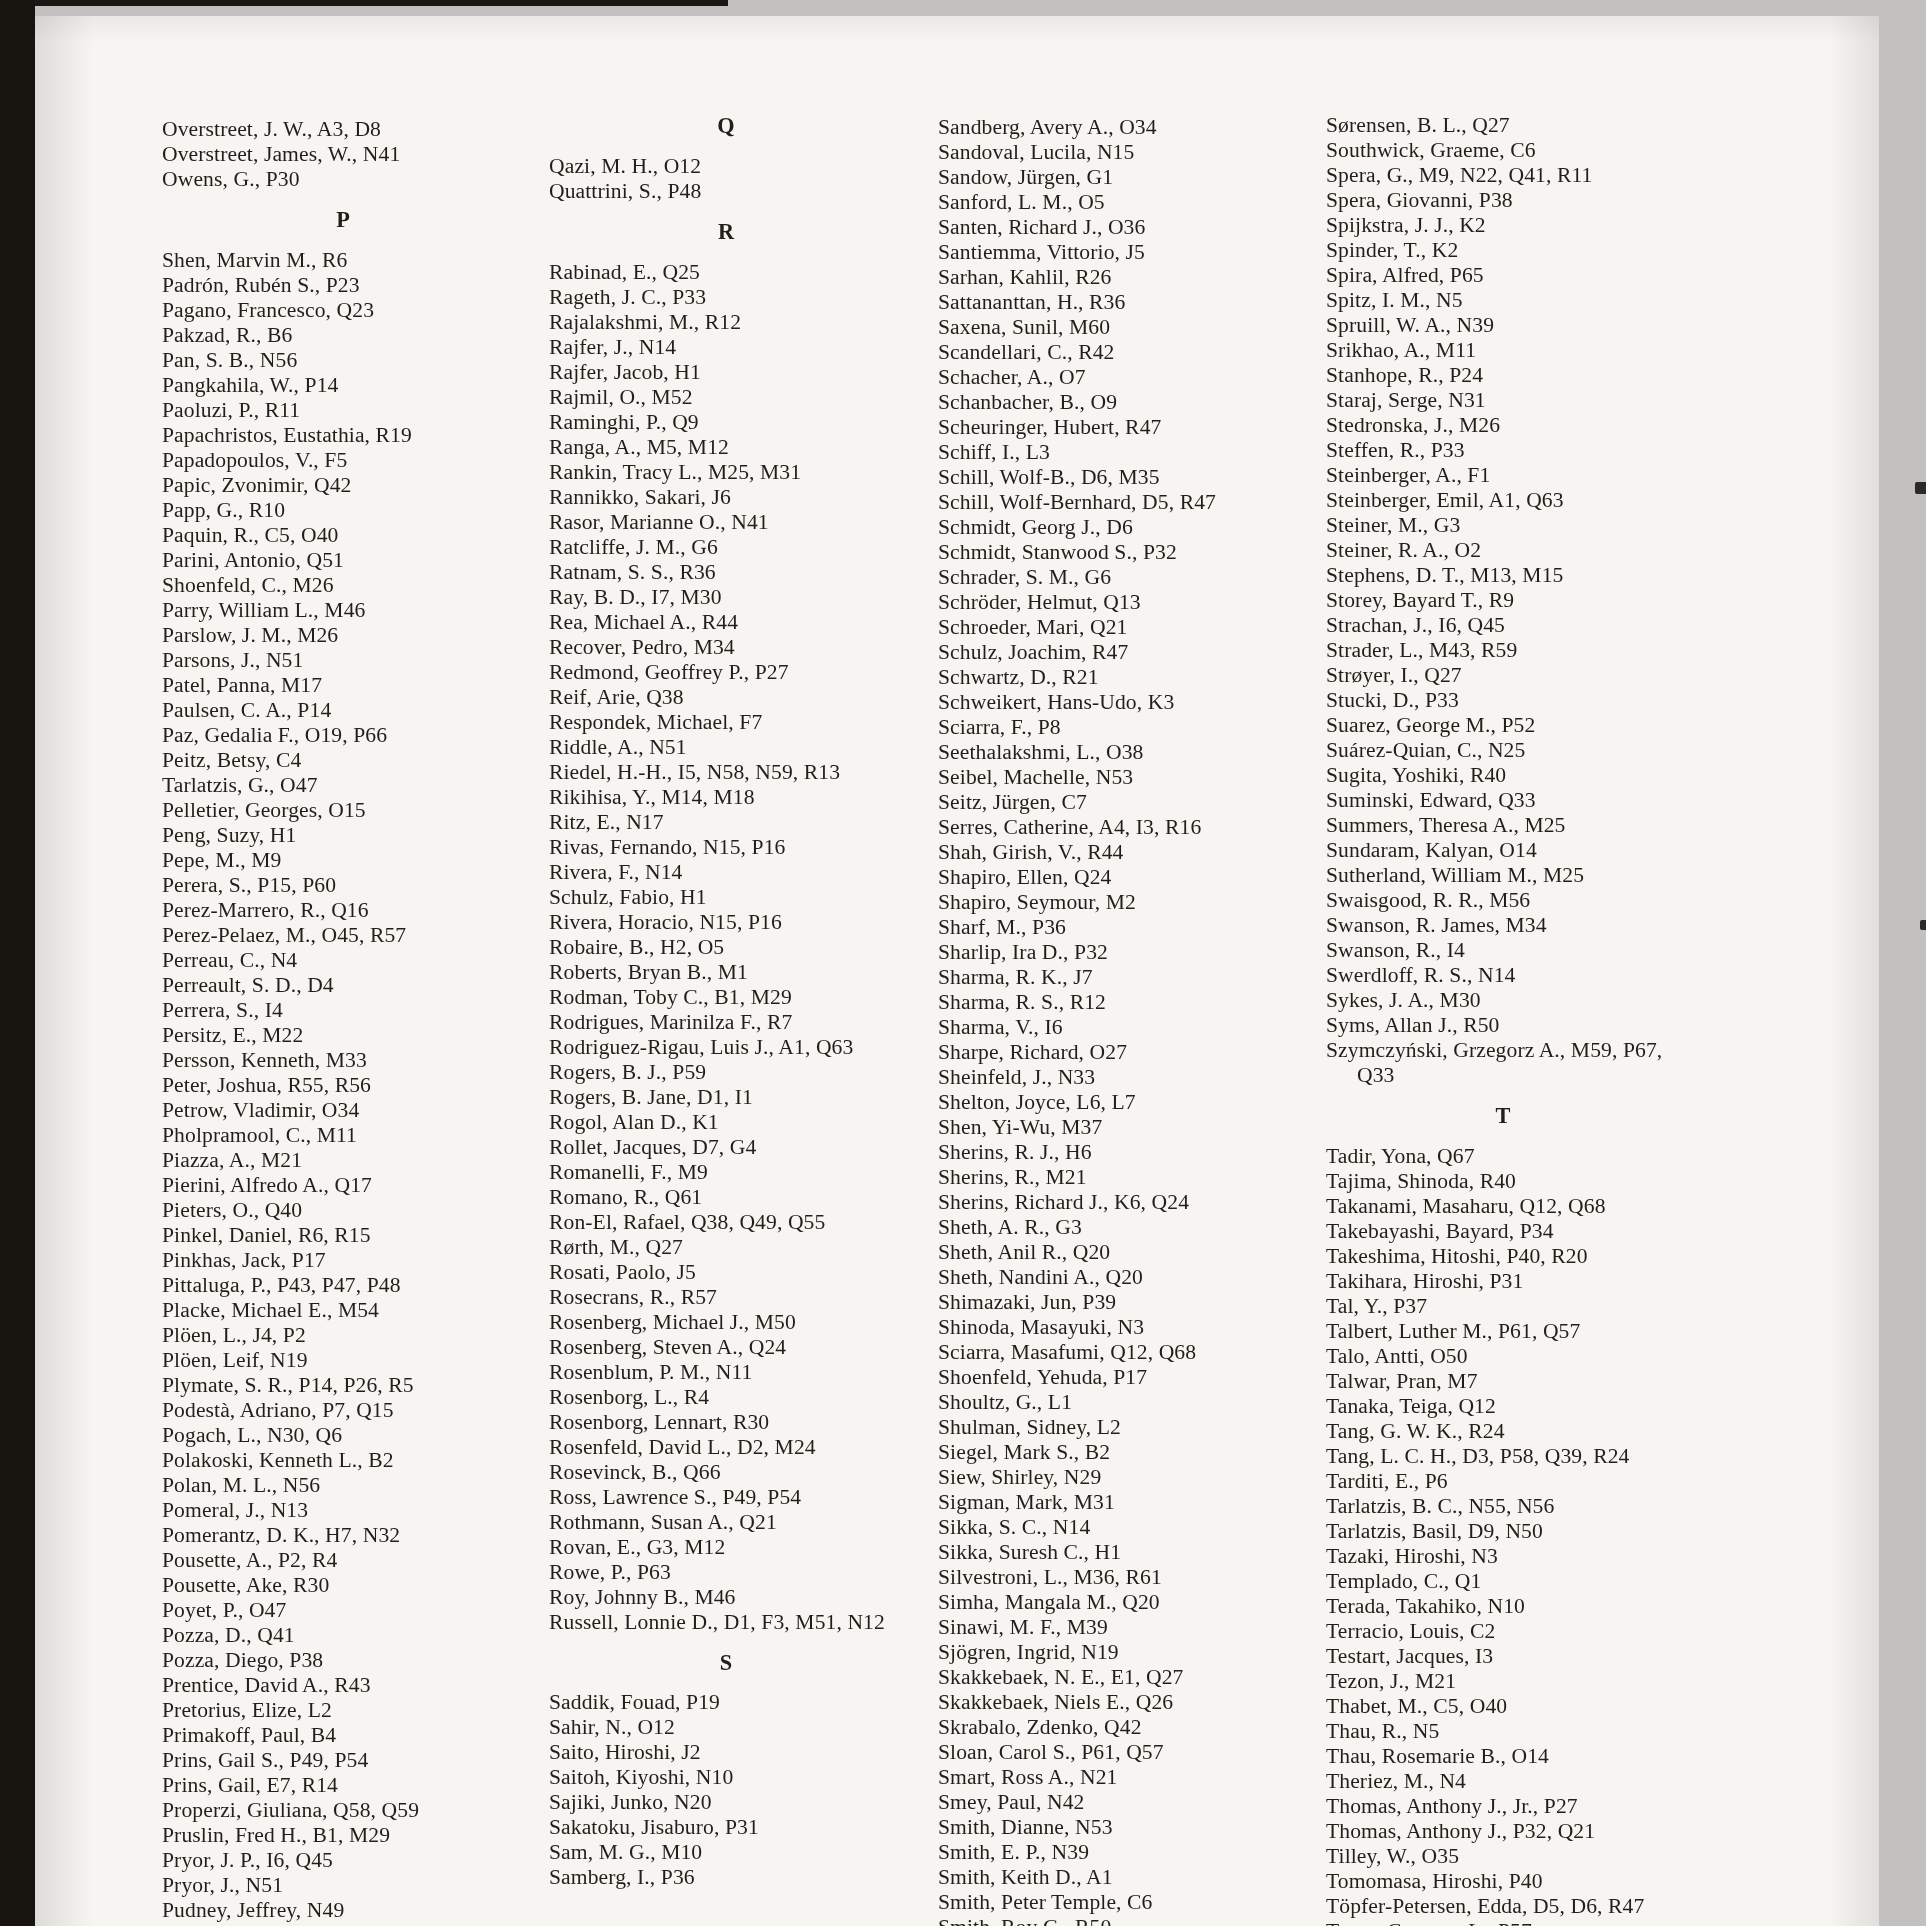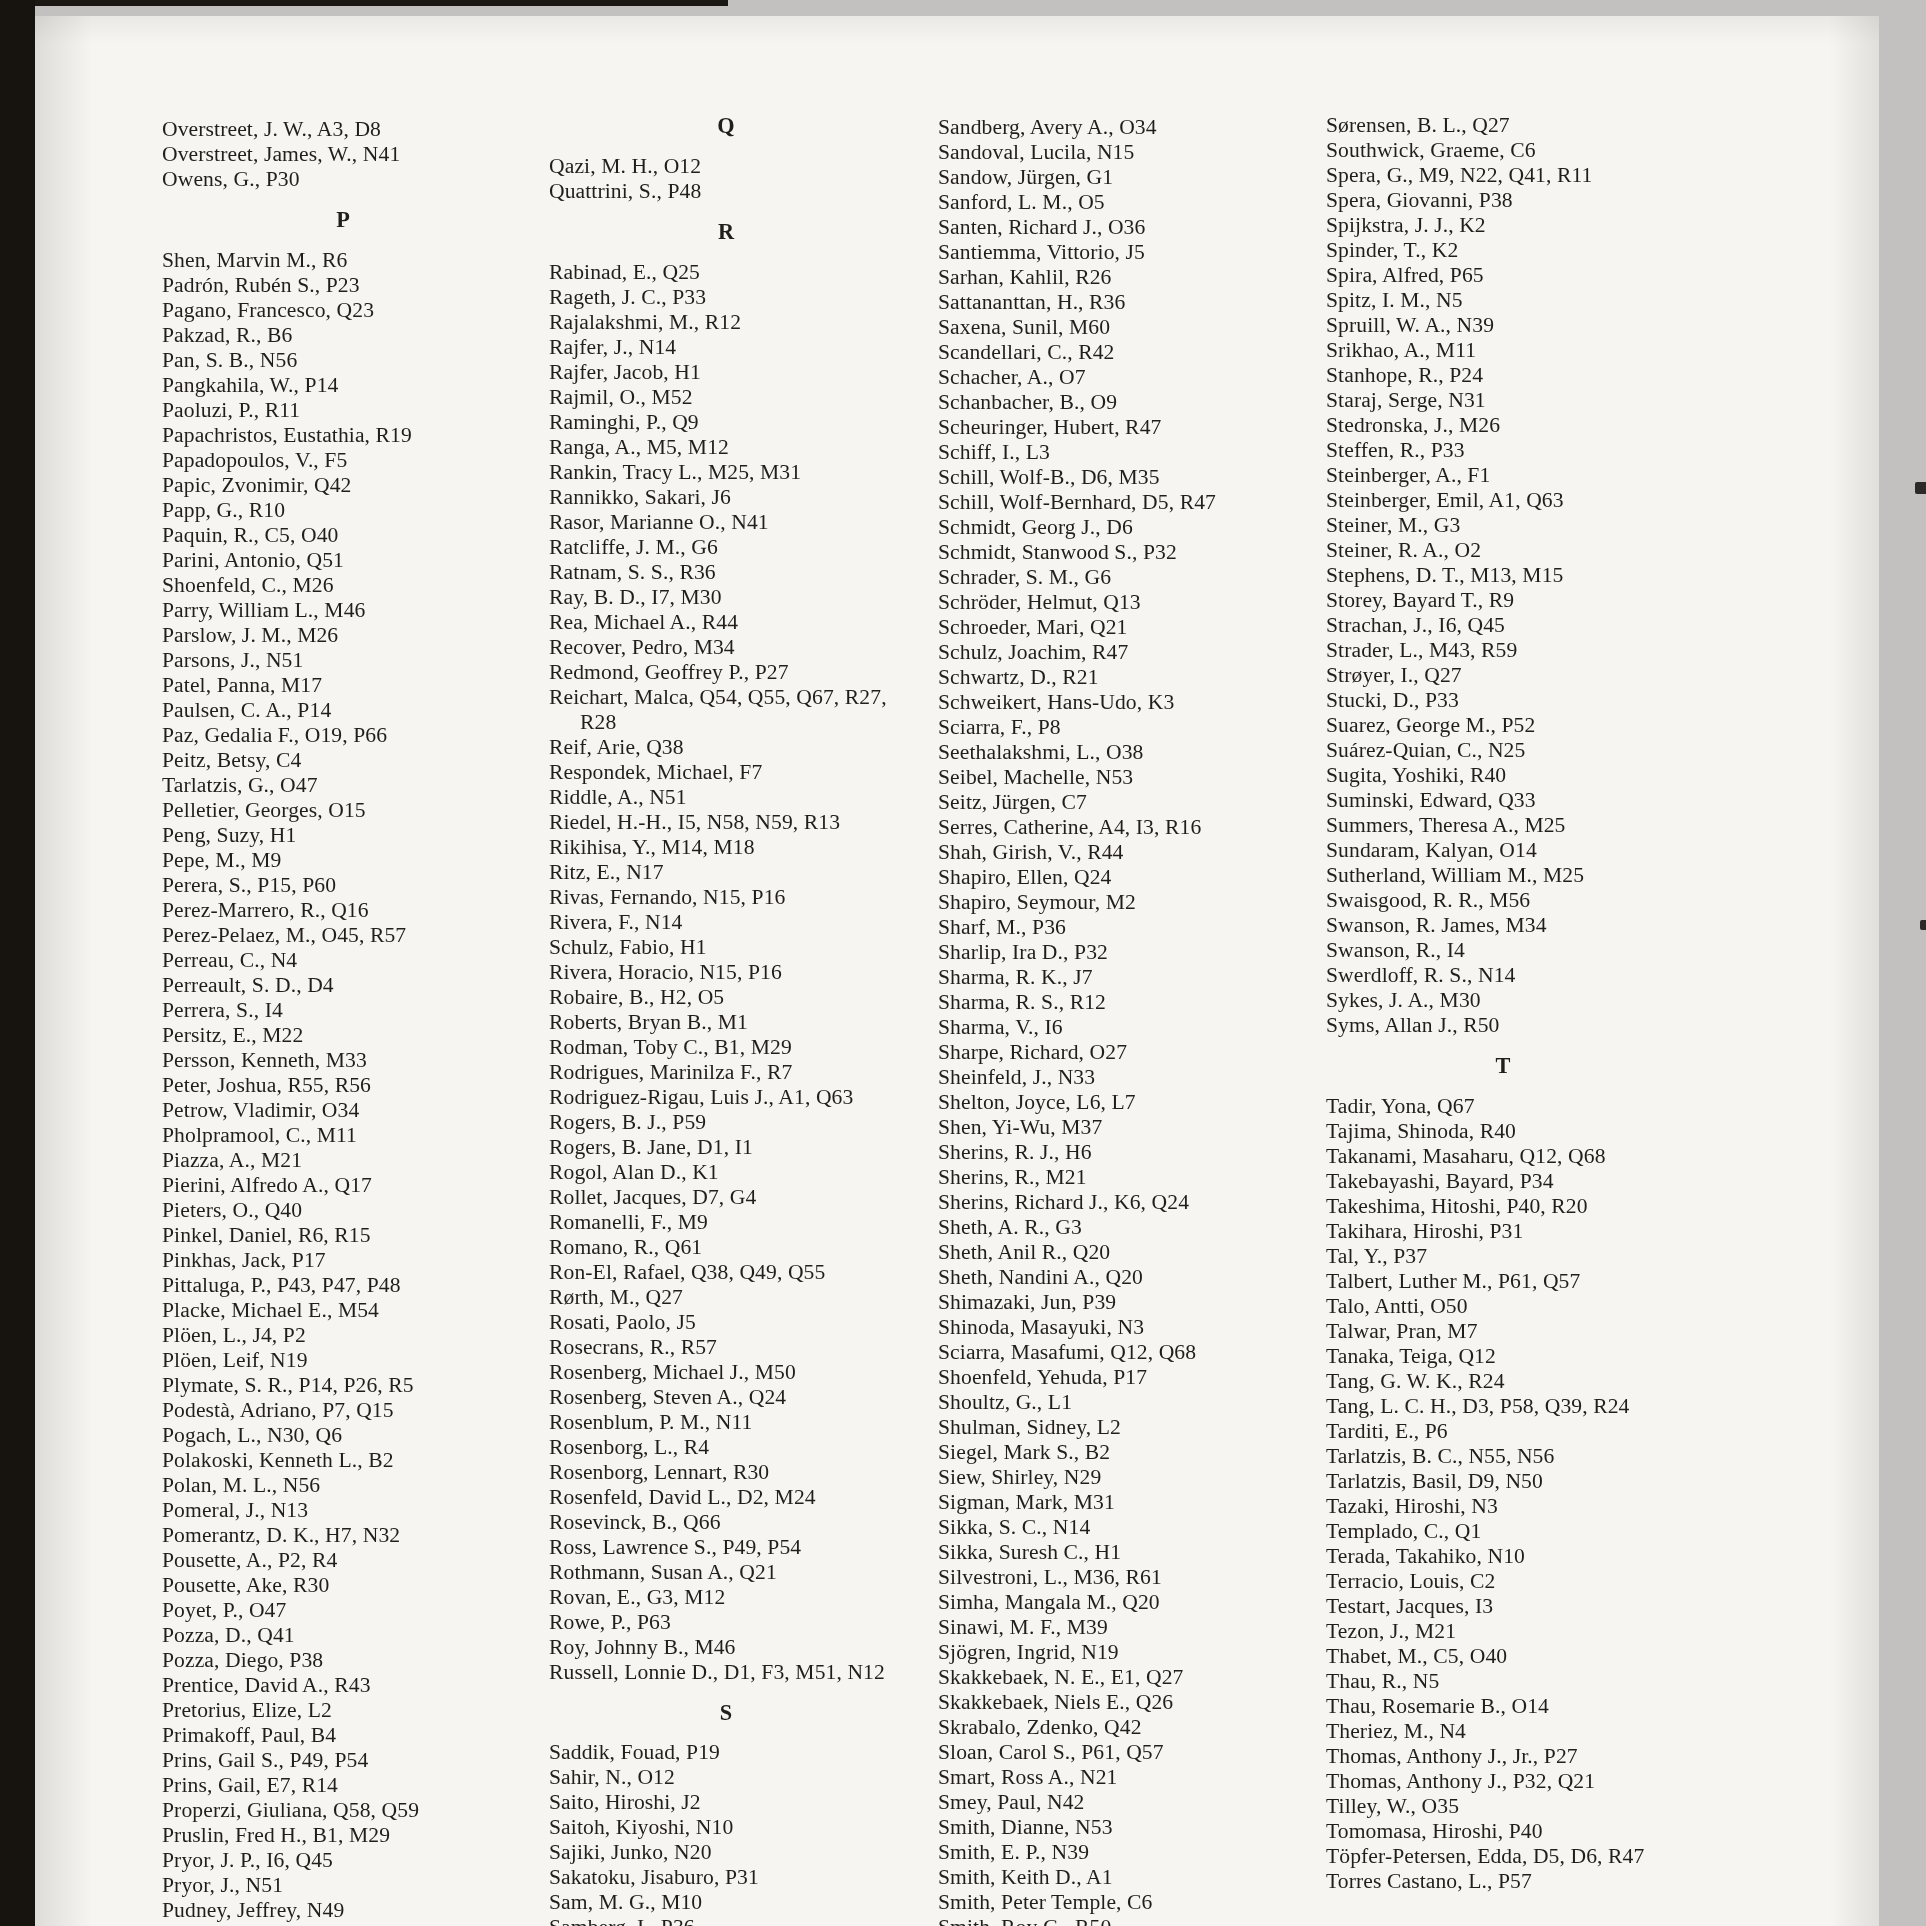--- a/index.html
+++ b/index.html
@@ -162,21 +162,20 @@
         <div class="entry">Ranga, A., M5, M12</div>
         <div class="entry">Rankin, Tracy L., M25, M31</div>
         <div class="entry">Rannikko, Sakari, J6</div>
         <div class="entry">Rasor, Marianne O., N41</div>
         <div class="entry">Ratcliffe, J. M., G6</div>
         <div class="entry">Ratnam, S. S., R36</div>
         <div class="entry">Ray, B. D., I7, M30</div>
         <div class="entry">Rea, Michael A., R44</div>
         <div class="entry">Recover, Pedro, M34</div>
         <div class="entry">Redmond, Geoffrey P., P27</div>
-        <div class="entry">Reichart, Malca, Q54, Q55, Q67, R27, R28</div>
         <div class="entry">Reif, Arie, Q38</div>
         <div class="entry">Respondek, Michael, F7</div>
         <div class="entry">Riddle, A., N51</div>
         <div class="entry">Riedel, H.-H., I5, N58, N59, R13</div>
         <div class="entry">Rikihisa, Y., M14, M18</div>
         <div class="entry">Ritz, E., N17</div>
         <div class="entry">Rivas, Fernando, N15, P16</div>
         <div class="entry">Rivera, F., N14</div>
         <div class="entry">Schulz, Fabio, H1</div>
         <div class="entry">Rivera, Horacio, N15, P16</div>
@@ -324,20 +323,21 @@
         <div class="entry">Suminski, Edward, Q33</div>
         <div class="entry">Summers, Theresa A., M25</div>
         <div class="entry">Sundaram, Kalyan, O14</div>
         <div class="entry">Sutherland, William M., M25</div>
         <div class="entry">Swaisgood, R. R., M56</div>
         <div class="entry">Swanson, R. James, M34</div>
         <div class="entry">Swanson, R., I4</div>
         <div class="entry">Swerdloff, R. S., N14</div>
         <div class="entry">Sykes, J. A., M30</div>
         <div class="entry">Syms, Allan J., R50</div>
+        <div class="entry">Szymczyński, Grzegorz A., M59, P67, Q33</div>
         <div class="section-header">T</div>
         <div class="entry">Tadir, Yona, Q67</div>
         <div class="entry">Tajima, Shinoda, R40</div>
         <div class="entry">Takanami, Masaharu, Q12, Q68</div>
         <div class="entry">Takebayashi, Bayard, P34</div>
         <div class="entry">Takeshima, Hitoshi, P40, R20</div>
         <div class="entry">Takihara, Hiroshi, P31</div>
         <div class="entry">Tal, Y., P37</div>
         <div class="entry">Talbert, Luther M., P61, Q57</div>
         <div class="entry">Talo, Antti, O50</div>

